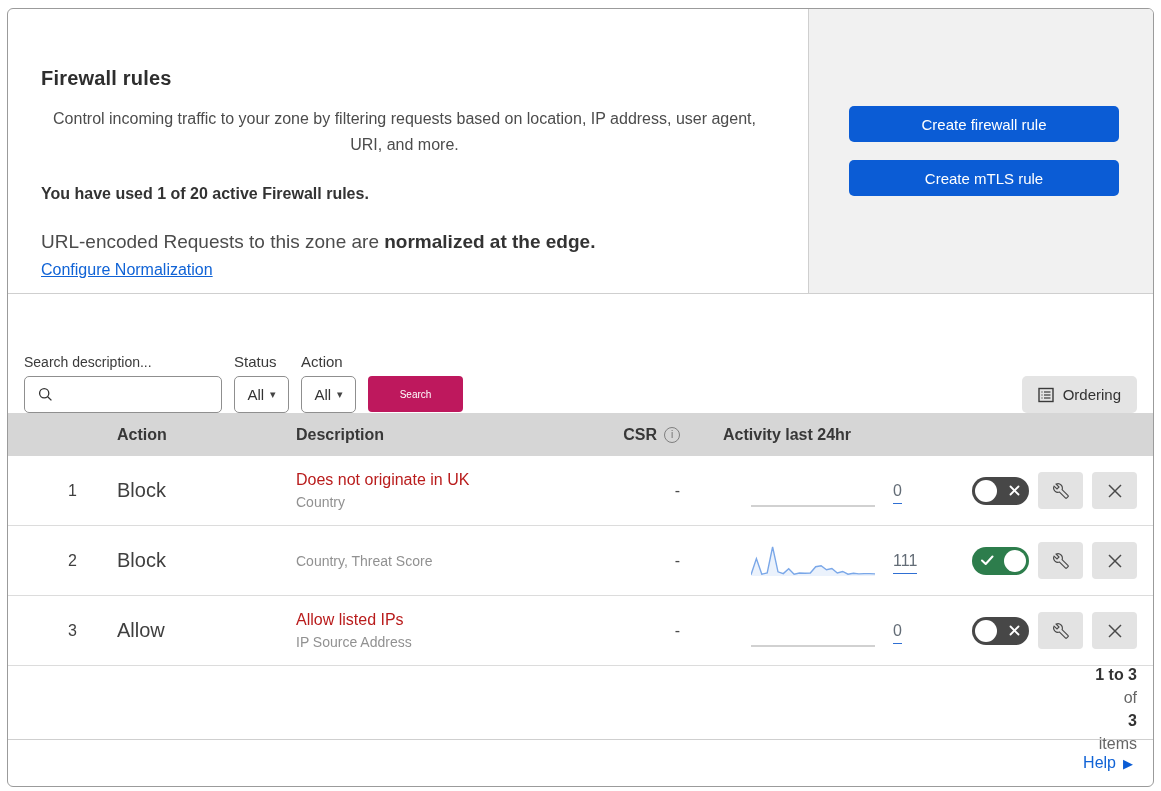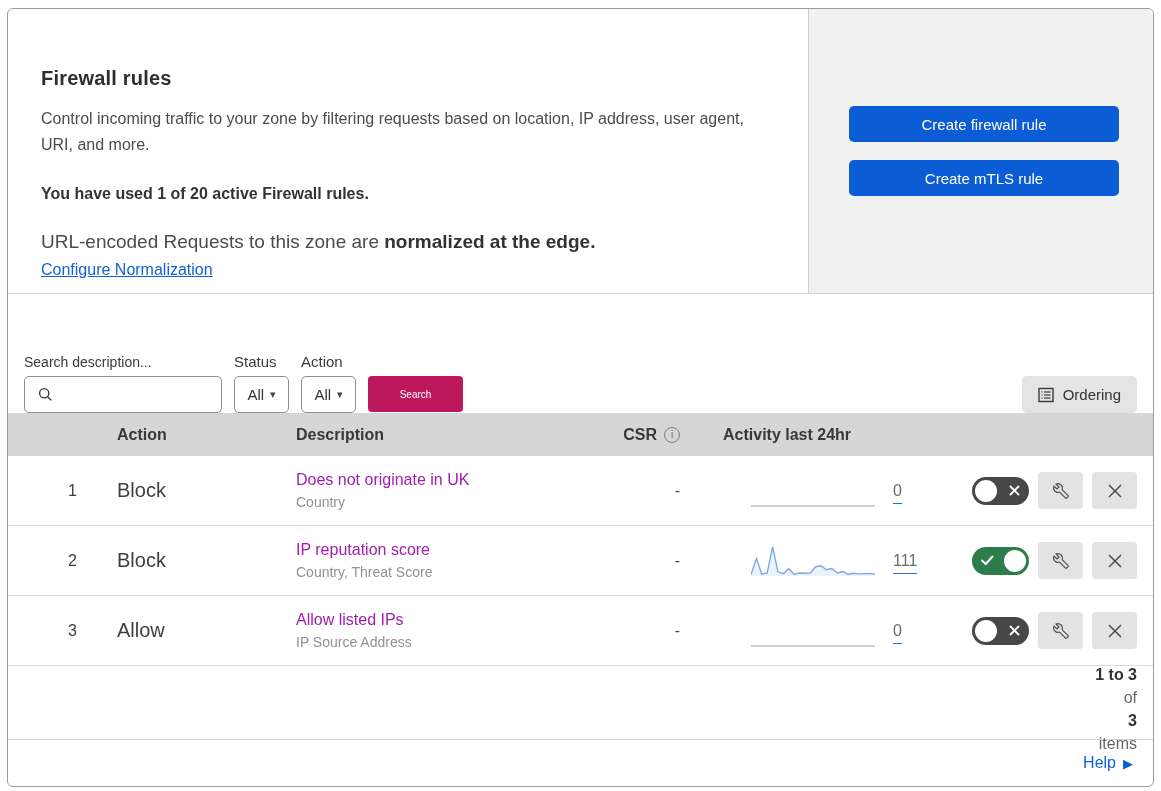--- a/index.html
+++ b/index.html
@@ -3,21 +3,21 @@
 <meta charset="utf-8">
 <style>
   * { box-sizing: border-box; margin: 0; padding: 0; }
   html,body { background:#fff; width:1161px; height:791px; font-family:"Liberation Sans","DejaVu Sans",sans-serif; color:#3d3d3d; }
   .card { margin:8px 7px 6px 7px; border:1px solid #9b9b9b; border-radius:6px; overflow:hidden; background:#fff; }
 
   
   .top-section { display:flex; height:285px; border-bottom:1px solid #cfcfcf; }
   .top-left { flex:1; padding:36px 40px 0 33px; }
   .page-title { font-size:20px; font-weight:700; color:#2e2e2e; margin-bottom:16px; letter-spacing:.2px;margin-top:22px; }
-  .page-desc { font-size:16px; color:#4c4c4c; line-height:1.65; max-width:730px; margin-bottom:26px; }
+  .page-desc { font-size:16px; color:#4c4c4c; line-height:1.65; max-width:730px; margin-bottom:26px;text-align:center; }
   .usage-line { font-size:16px; font-weight:700; color:#333; margin-bottom:28px; }
   .norm-line { font-size:19px; color:#4c4c4c; margin-bottom:8px; }
   .norm-line b { color:#333; }
   .link { color:#1063d6; text-decoration:underline; cursor:pointer; font-size:16px; }
   .top-right { width:345px; background:#f1f1f1; border-left:1px solid #cfcfcf; display:flex; flex-direction:column; justify-content:center; gap:18px; padding:0 34px 0 40px; }
   .btn-primary { display:block; width:100%; height:36px; background:#0b5cd5; color:#fff; border:none; border-radius:5px; font-size:15px; font-family:inherit; cursor:pointer; }
 
   
   .filter-section { height:119px; padding:21px 16px 0 16px; display:flex; align-items:flex-end; gap:12px; }
   .field-group { display:flex; flex-direction:column; }
@@ -35,21 +35,21 @@
   .thead { height:43px; background:#d6d6d6; font-size:16px; font-weight:700; color:#383838; }
   .th-action { padding-left:17px; }
   .th-desc { padding-left:18px; }
   .th-csr { text-align:right; padding-right:16px; display:flex; justify-content:flex-end; align-items:center; gap:7px; }
   .th-activity { padding-left:27px; }
   .info-icon { width:16px; height:16px; border:1px solid #7f7f7f; border-radius:50%; color:#6f6f6f; font-size:10px; display:inline-flex; align-items:center; justify-content:center; font-weight:400; font-style:normal; }
   .trow { height:70px; border-bottom:1px solid #dcdcdc; background:#fff; }
   .cell-index { padding-left:60px; font-size:16px; color:#3f3f3f; }
   .cell-action { padding-left:17px; font-size:20px; color:#3f3f3f; }
   .cell-desc { padding-left:18px; }
-  .desc-title { font-size:16px; color:#a21caf; margin-bottom:5px; }
+  .desc-title { font-size:16px; color:#b91c1c; margin-bottom:5px; }
   .desc-fields { font-size:14px; color:#919191; }
   .cell-csr { text-align:right; padding-right:16px; font-size:16px; color:#4a4a4a; }
   .cell-activity { display:flex; align-items:center; justify-content:flex-end; gap:18px; padding-right:10px; }
   .spark { display:block; }
   .count-wrap { min-width:40px; }
   .count-link { font-size:16px; color:#636c76; border-bottom:1px solid #2f6fd3; padding-bottom:4px; cursor:pointer; }
   .cell-controls { display:flex; align-items:center; justify-content:flex-end; gap:9px; padding-right:16px; }
 
   .toggle { width:57px; height:28px; border-radius:14px; position:relative; cursor:pointer; flex:none; }
   .toggle .knob { width:22px; height:22px; border-radius:50%; background:#fff; position:absolute; top:3px; }
@@ -177,21 +177,20 @@
               <line x1="14" y1="2" x2="2" y2="14" stroke="#4a4a4a" stroke-width="1.5"></line>
             </svg>
         </button>
       </div>
     </div>
 
     <div class="grid-row trow">
       <div class="cell-index">2</div>
       <div class="cell-action">Block</div>
       <div class="cell-desc">
-        <div class="desc-title">IP reputation score</div>
         <div class="desc-fields">Country, Threat Score</div>
       </div>
       <div class="cell-csr">-</div>
       <div class="cell-activity">
         <svg class="spark" width="124" height="34">
             <polygon points="0.0,30.8 5.4,14.6 10.8,30.2 16.2,29.0 21.6,2.9 27.0,27.8 32.3,29.6 37.7,24.8 43.1,30.2 48.5,29.0 53.9,29.3 59.3,29.0 64.7,22.7 70.1,21.8 75.5,25.7 80.9,24.5 86.3,29.0 91.7,27.5 97.0,30.2 102.4,29.3 107.8,29.9 113.2,29.6 118.6,29.6 124.0,29.9 124,32 0,32" fill="#7aa7e8" fill-opacity="0.15"></polygon>
             <polyline points="0.0,30.8 5.4,14.6 10.8,30.2 16.2,29.0 21.6,2.9 27.0,27.8 32.3,29.6 37.7,24.8 43.1,30.2 48.5,29.0 53.9,29.3 59.3,29.0 64.7,22.7 70.1,21.8 75.5,25.7 80.9,24.5 86.3,29.0 91.7,27.5 97.0,30.2 102.4,29.3 107.8,29.9 113.2,29.6 118.6,29.6 124.0,29.9" fill="none" stroke="#7aa7e8" stroke-width="1.4"></polyline>
           </svg>
         <span class="count-wrap"><a class="count-link">111</a></span>
       </div>

